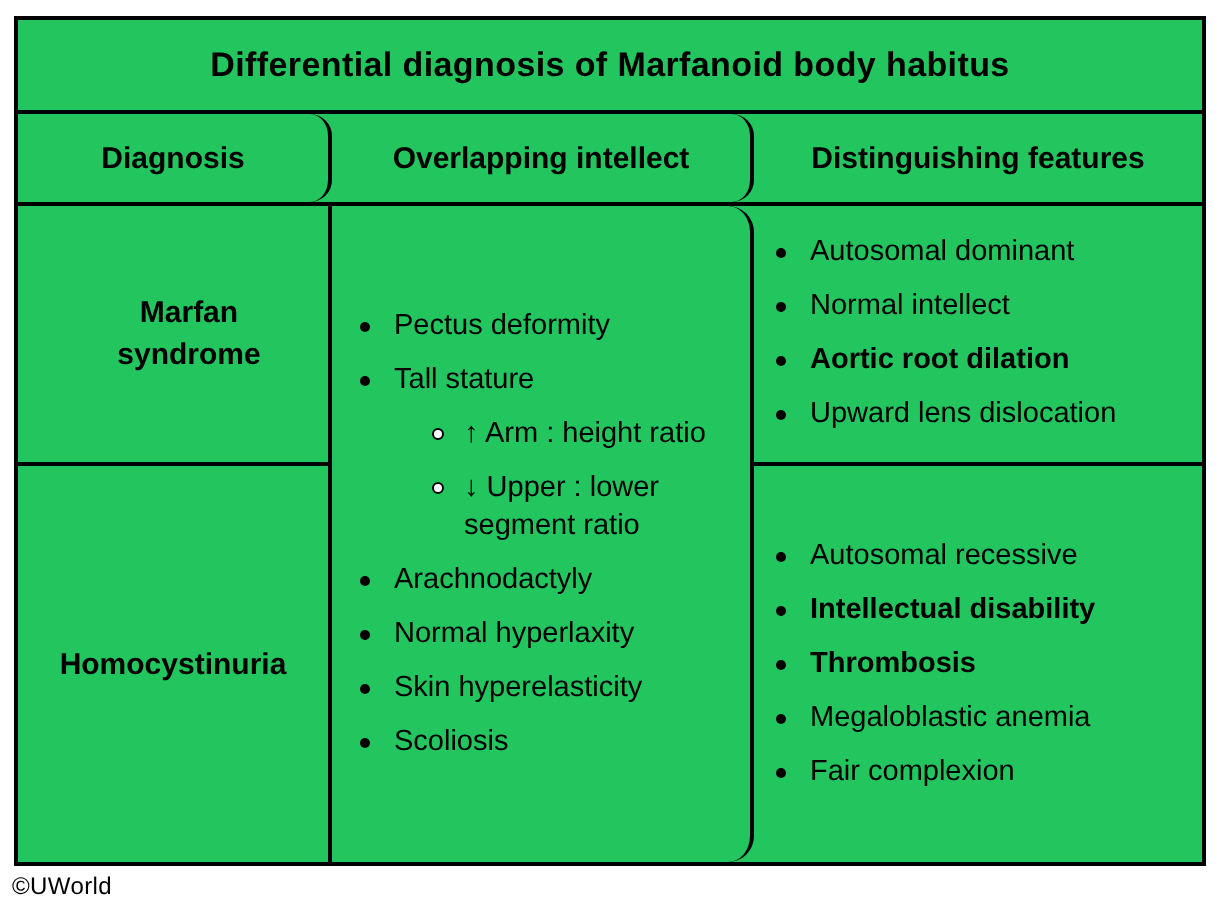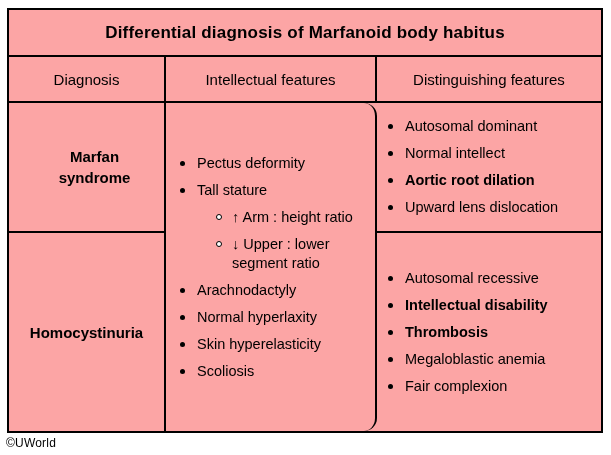--- a/index.html
+++ b/index.html
@@ -15,21 +15,21 @@
     width: 611px; height: 455px;
     background: #ffffff;
     overflow: hidden;
   }
   .dx-table {
     position: absolute;
     left: 7px; top: 8px;
     width: 596px; height: 425px;
     box-sizing: border-box;
     border: 2px solid #000000;
-    background: #fca5a5;
+    background: #22c55e;
     display: flex;
     flex-direction: column;
   }
   .title-row {
     box-sizing: border-box;
     height: 47px;
     border-bottom: 2px solid #000000;
     display: flex;
     align-items: center;
     justify-content: center;
@@ -42,21 +42,22 @@
     height: 46px;
     border-bottom: 2px solid #000000;
     display: flex;
   }
   .header-cell {
     box-sizing: border-box;
     display: flex;
     align-items: center;
     justify-content: center;
     font-size: 15px;
-    font-weight: normal;
+    font-weight: bold;
+    border-radius: 11px;
   }
   .w-col1 { width: 157px; }
   .w-col2 { width: 211px; }
   .w-col3 { flex: 1; }
   .br { border-right: 2px solid #000000; }
   .body-row { flex: 1; display: flex; }
   .col { box-sizing: border-box; display: flex; flex-direction: column; }
   .diag-cell {
     box-sizing: border-box;
     display: flex;
@@ -113,21 +114,21 @@
 </head>
 <body>
 
 <div class="canvas">
   <div class="dx-table">
 
     <div class="title-row">Differential diagnosis of Marfanoid body habitus</div>
 
     <div class="header-row">
       <div class="header-cell w-col1 br">Diagnosis</div>
-      <div class="header-cell w-col2 br">Intellectual features</div>
+      <div class="header-cell w-col2 br">Overlapping intellect</div>
       <div class="header-cell w-col3">Distinguishing features</div>
     </div>
 
     <div class="body-row">
 
       <div class="col w-col1 br">
         <div class="diag-cell cell-top">Marfan
 syndrome</div>
         <div class="diag-cell cell-bottom">Homocystinuria</div>
       </div>

